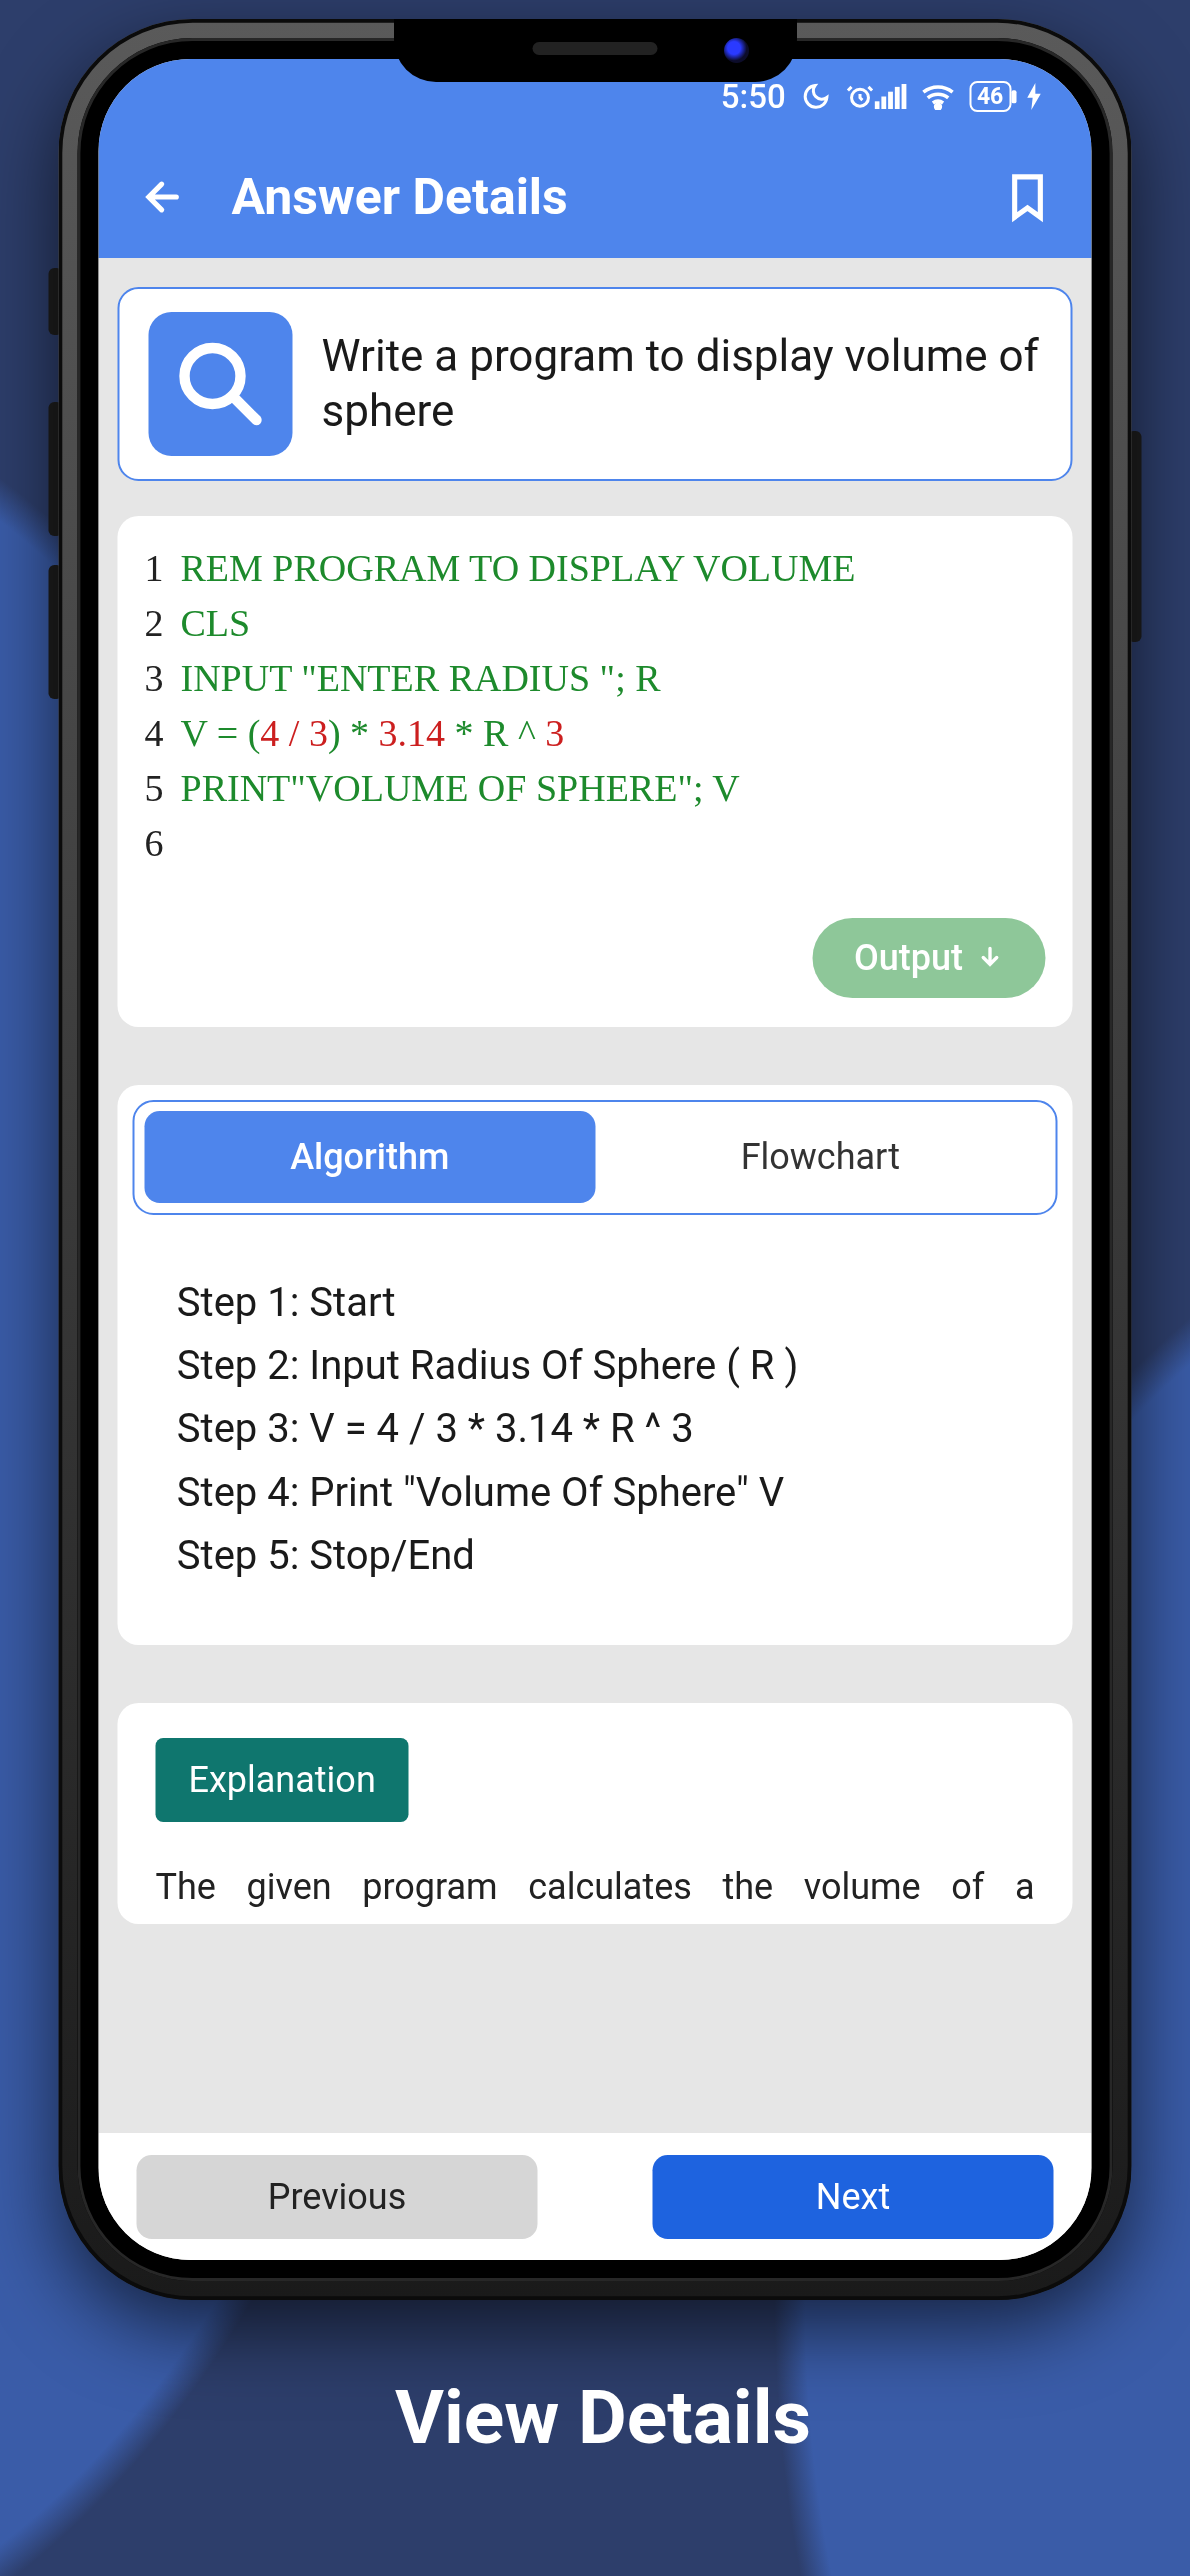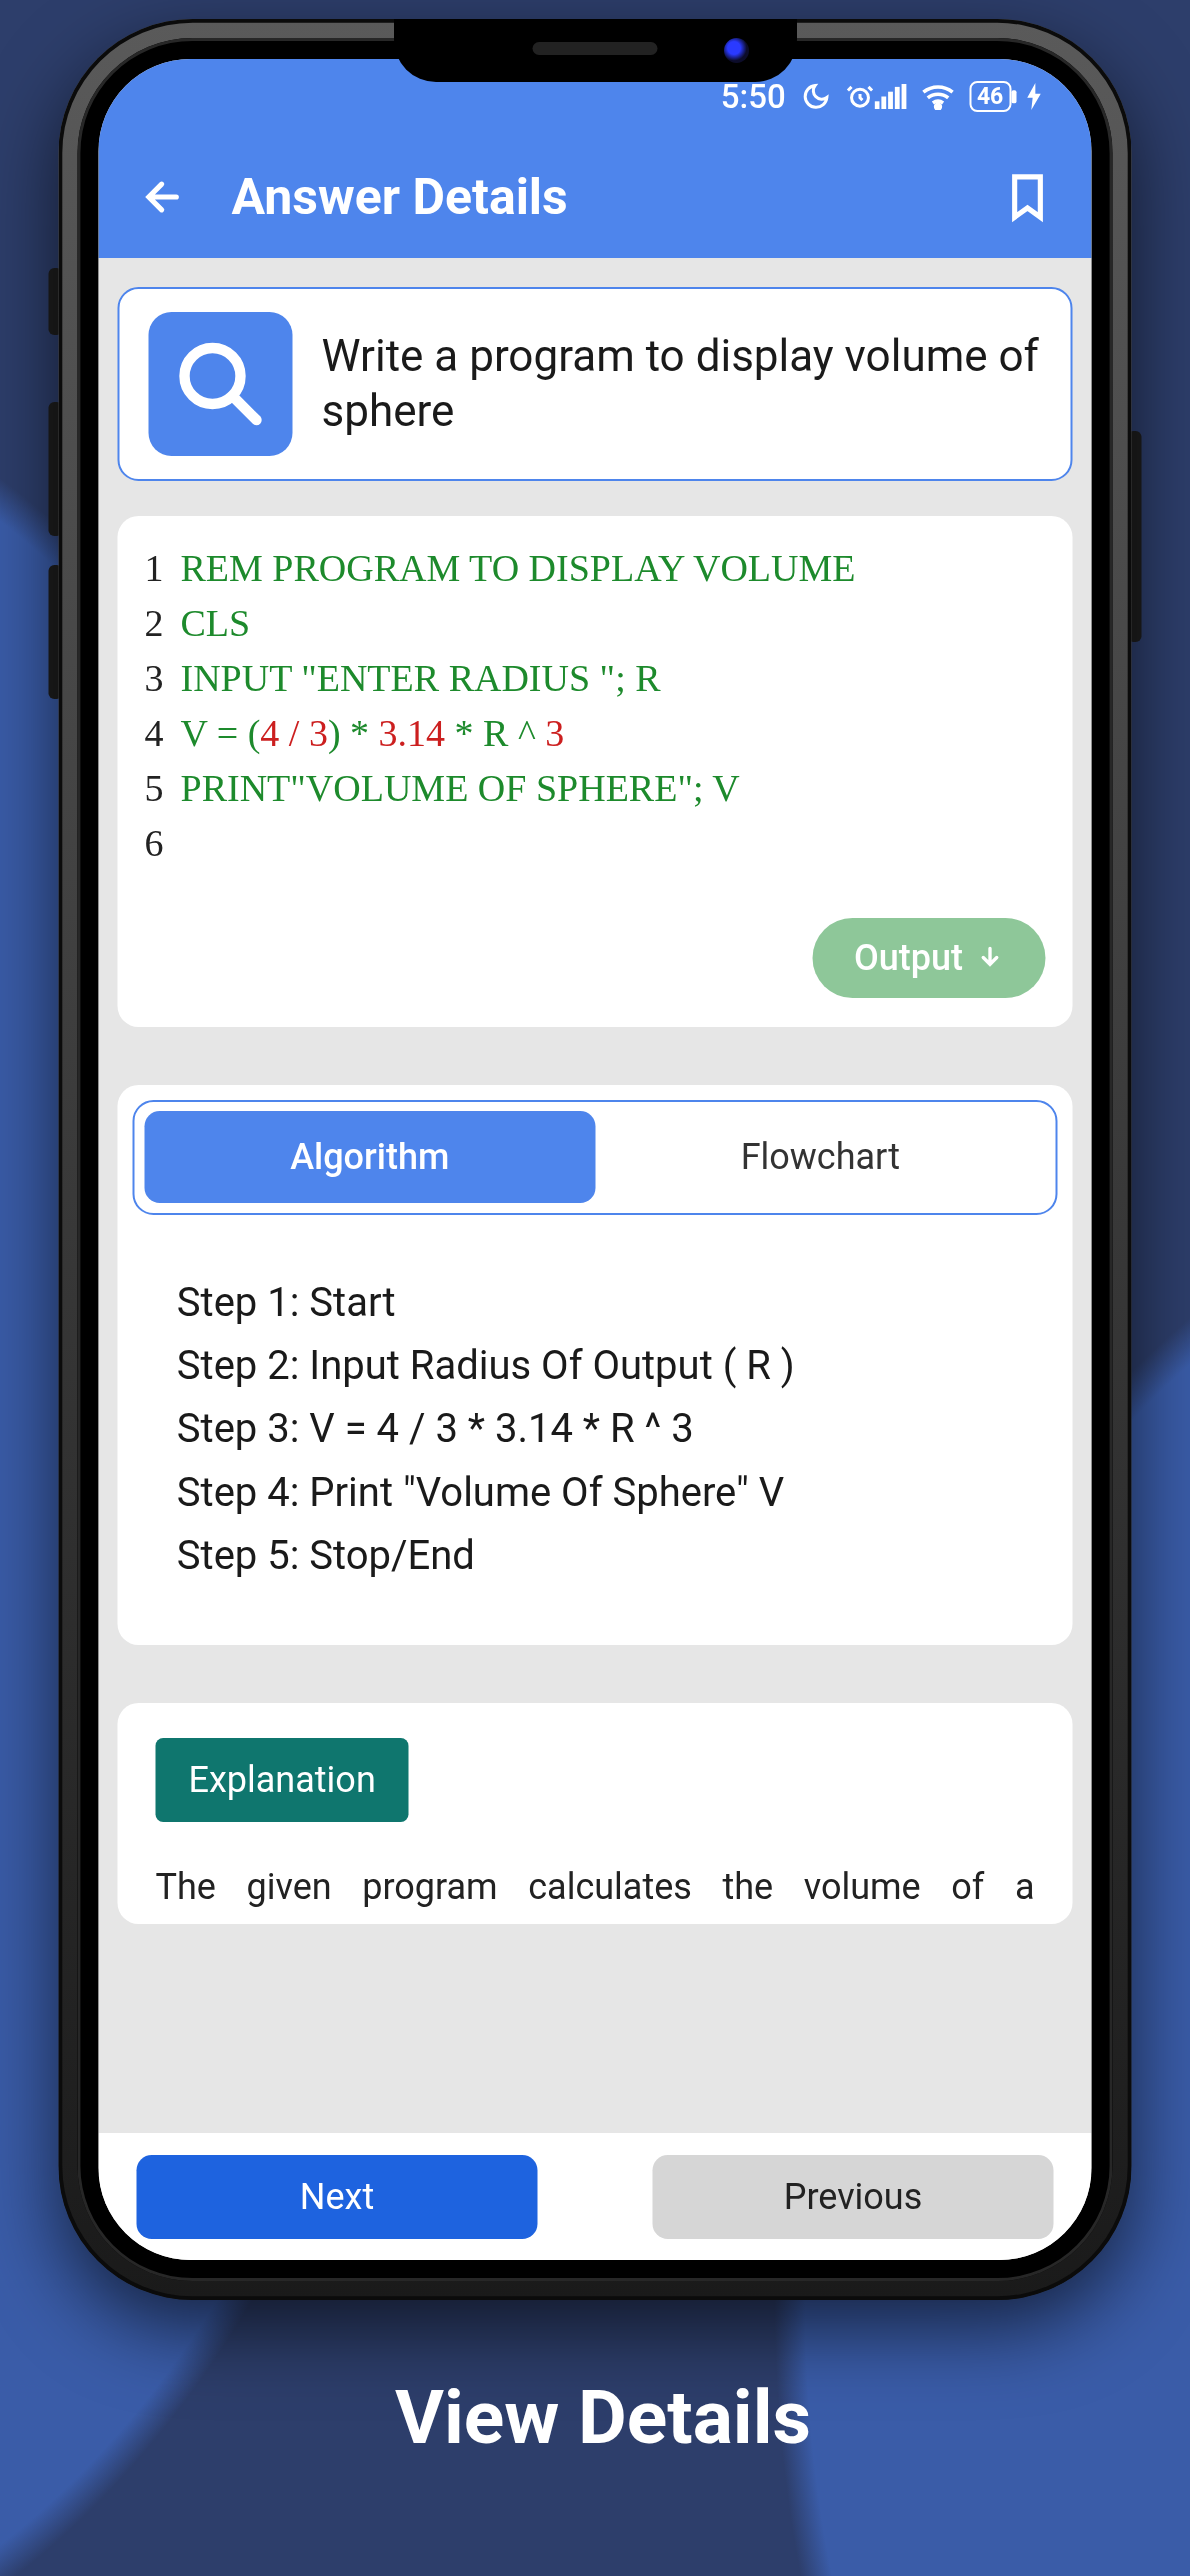--- a/index.html
+++ b/index.html
@@ -419,37 +419,37 @@
           </div>
         </div>
 
         <div class="algo-card">
           <div class="seg-control">
             <div class="seg active">Algorithm</div>
             <div class="seg">Flowchart</div>
           </div>
           <div class="steps">
             <div>Step 1: Start</div>
-            <div>Step 2: Input Radius Of Output ( R )</div>
+            <div>Step 2: Input Radius Of Sphere ( R )</div>
             <div>Step 3: V = 4 / 3 * 3.14  * R ^ 3</div>
             <div>Step 4: Print "Volume Of Sphere" V</div>
             <div>Step 5: Stop/End</div>
           </div>
         </div>
 
         <div class="expl-card">
           <span class="expl-chip">Explanation</span>
           <div class="expl-text">The given program calculates the volume of a</div>
         </div>
 
       </div>
 
       <div class="footer">
+        <div class="nav-btn nav-prev">Previous</div>
         <div class="nav-btn nav-next">Next</div>
-        <div class="nav-btn nav-prev">Previous</div>
       </div>
 
     </div>
   </div>
 
   <div class="caption">View Details</div>
 </div>
 
 
 </body></html>

